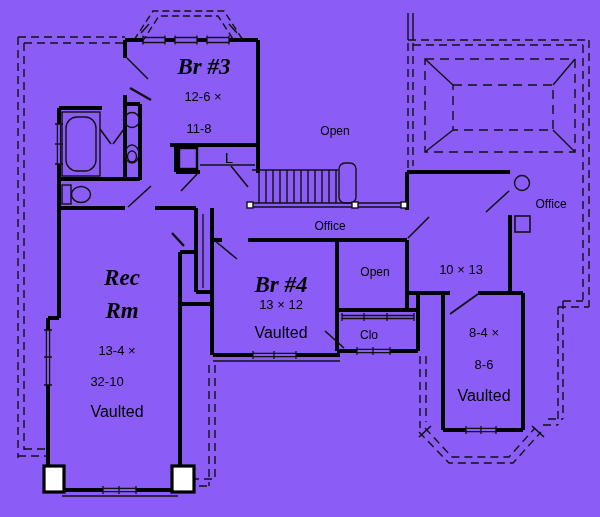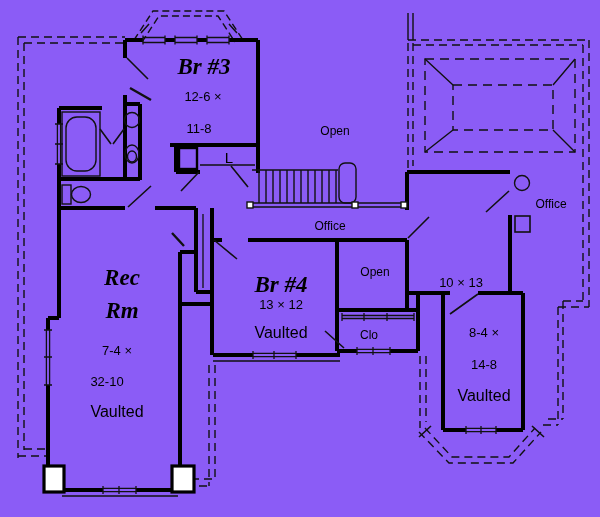--- a/index.html
+++ b/index.html
@@ -163,25 +163,25 @@
   <div class="lbl tag" style="left:330px;top:226px">Office</div>
   <div class="lbl small" style="left:229px;top:157px">L</div>
 
   <div class="lbl room-name" style="left:281px;top:284px">Br #4</div>
   <div class="lbl dim" style="left:281px;top:304px">13 × 12</div>
   <div class="lbl note" style="left:281px;top:333px">Vaulted</div>
 
   <div class="lbl tag" style="left:375px;top:272px">Open</div>
   <div class="lbl tag" style="left:369px;top:335px">Clo</div>
 
-  <div class="lbl dim" style="left:461px;top:282px">10 × 13</div>
+  <div class="lbl dim" style="left:461px;top:269px">10 × 13</div>
   <div class="lbl tag" style="left:551px;top:204px">Office</div>
 
   <div class="lbl room-name" style="left:122px;top:277px">Rec</div>
   <div class="lbl room-name" style="left:122px;top:310px">Rm</div>
-  <div class="lbl dim" style="left:117px;top:350px">7-4 ×</div>
+  <div class="lbl dim" style="left:117px;top:350px">13-4 ×</div>
   <div class="lbl dim" style="left:107px;top:381px">32-10</div>
   <div class="lbl note" style="left:117px;top:412px">Vaulted</div>
 
   <div class="lbl dim" style="left:484px;top:332px">8-4 ×</div>
-  <div class="lbl dim" style="left:484px;top:364px">14-8</div>
+  <div class="lbl dim" style="left:484px;top:364px">8-6</div>
   <div class="lbl note" style="left:484px;top:396px">Vaulted</div>
 </div>
 
 </body></html>

